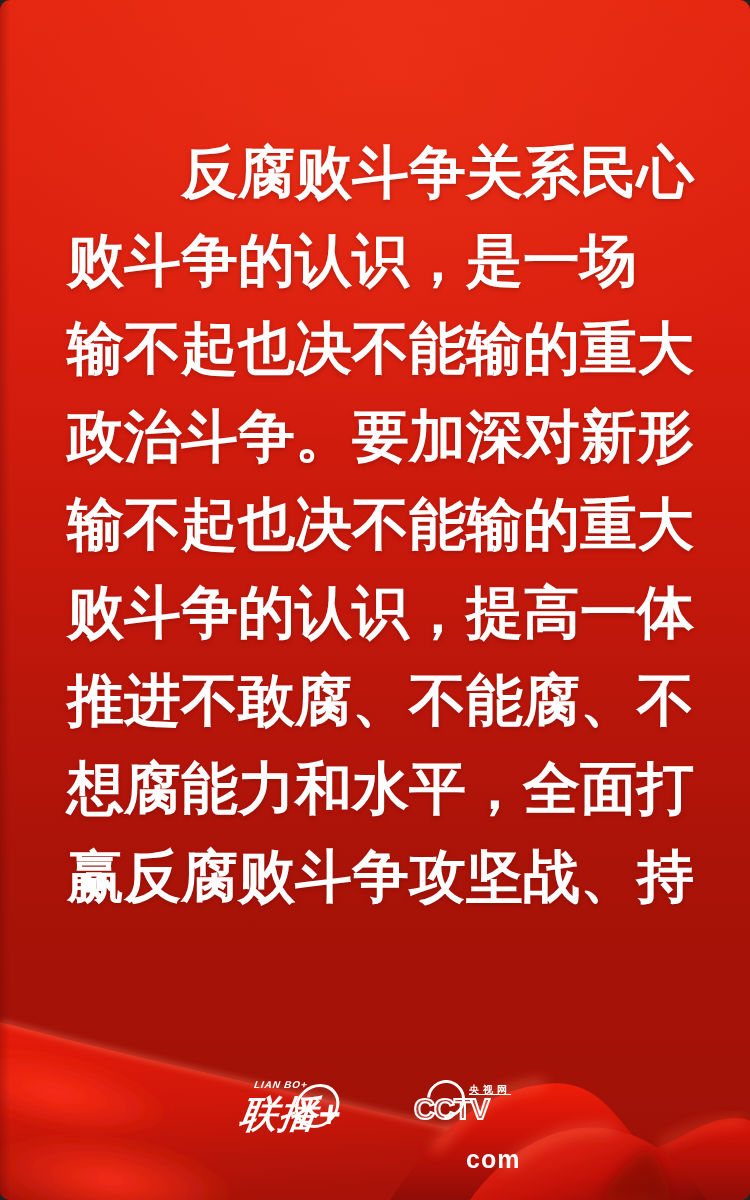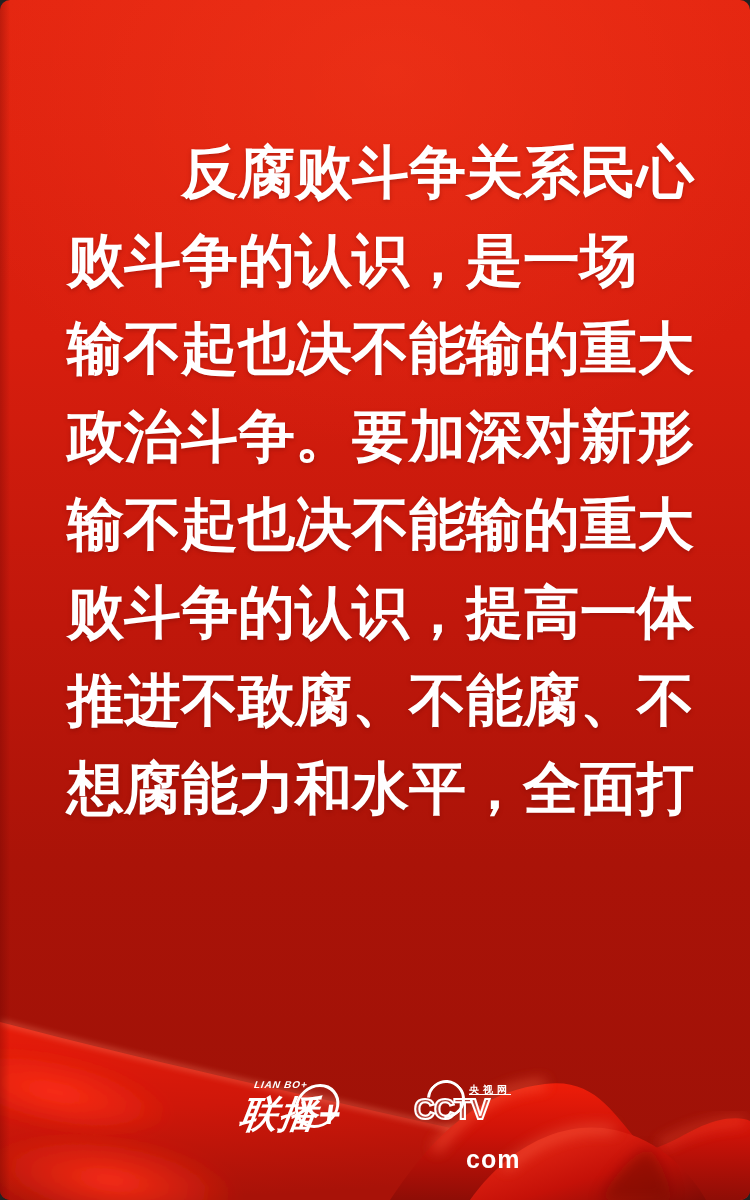--- a/index.html
+++ b/index.html
@@ -97,20 +97,21 @@
 
   <div class="quote">
     <div class="qline indent">反腐败斗争关系民心</div>
     <div class="qline">败斗争的认识，是一场</div>
     <div class="qline">输不起也决不能输的重大</div>
     <div class="qline">政治斗争。要加深对新形</div>
     <div class="qline">输不起也决不能输的重大</div>
     <div class="qline">败斗争的认识，提高一体</div>
     <div class="qline">推进不敢腐、不能腐、不</div>
     <div class="qline">想腐能力和水平，全面打</div>
+    <div class="qline">赢反腐败斗争攻坚战、持</div>
   </div>
 
   <div class="footer">
 
     <div class="lianbo">
       <span class="lb-ring"></span>
       <span class="lb-tag">LIAN BO+</span>
       <span class="lb-word">联播+</span>
     </div>
 

